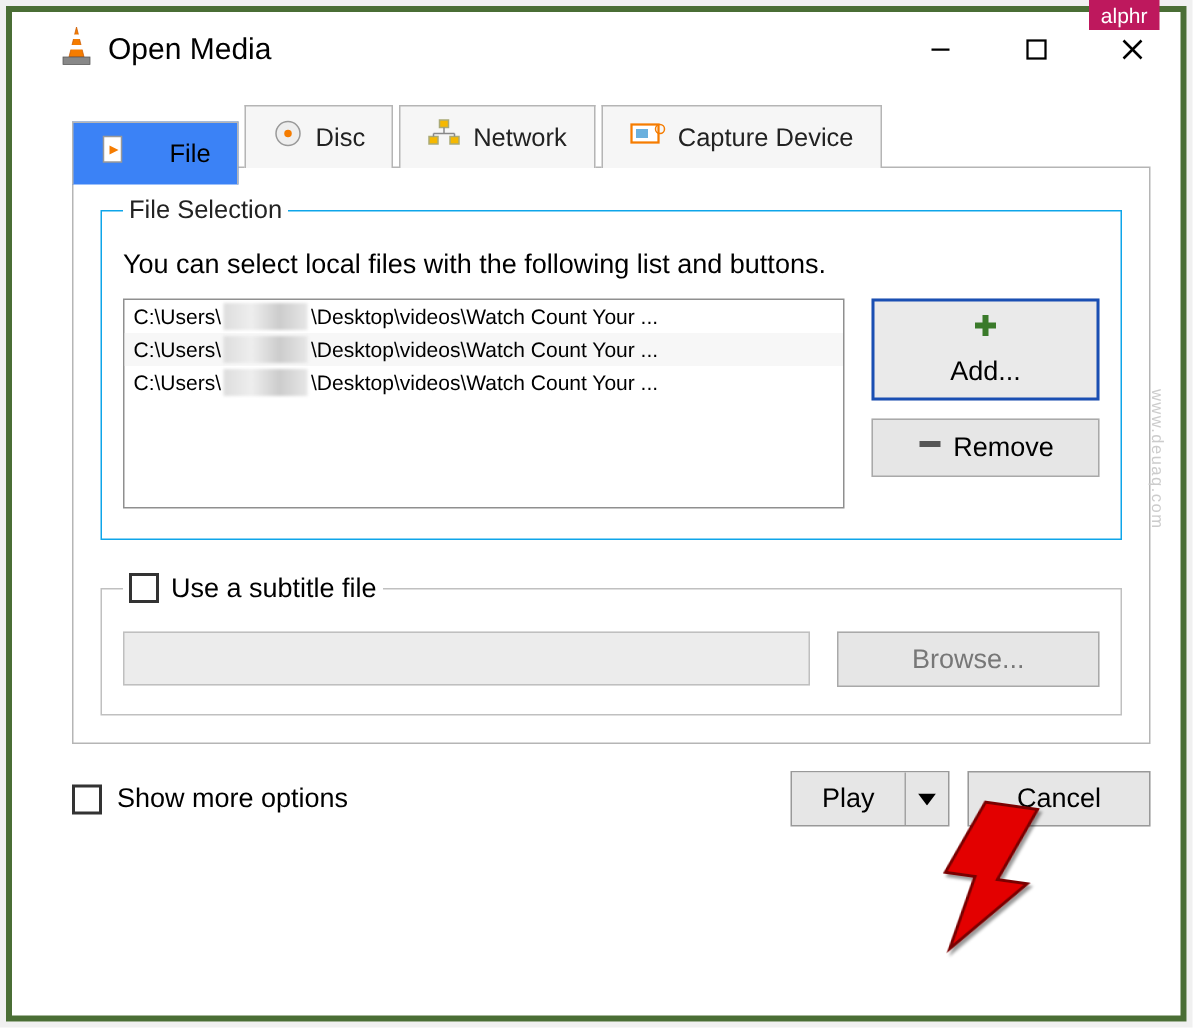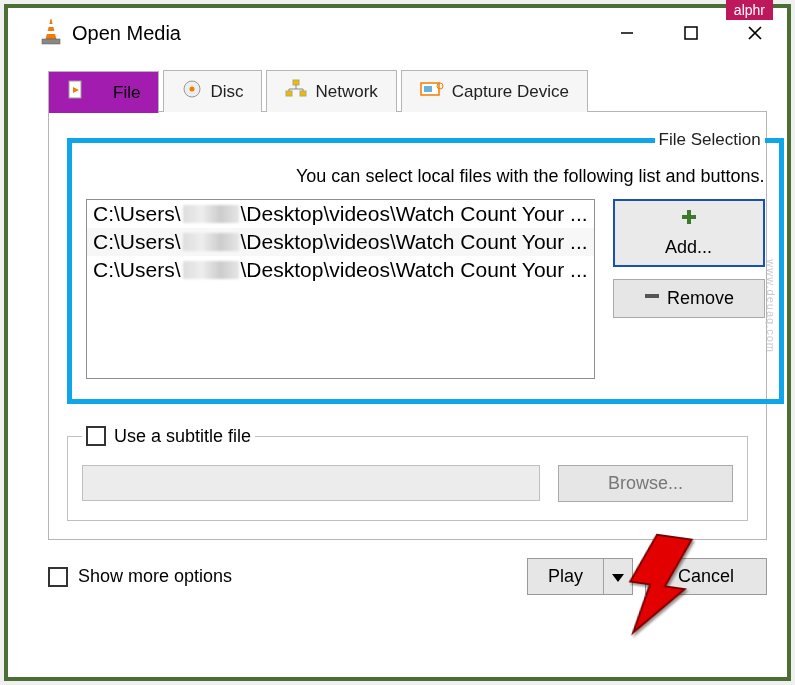--- a/index.html
+++ b/index.html
@@ -66,56 +66,55 @@
     align-items: center;
     gap: 8px;
     font-size: 17px;
     color: #000;
   }
   .tab.inactive {
     background: #f6f6f6;
     color: #222;
   }
   .tab.active {
-    background: #a21caf;
+    background: #3b82f6;
     position: relative;
-    top: 1px;
+    top: 11px;
     gap: 28px;
   }
   .tab-panel {
     border: 1px solid #b5b5b5;
     margin-top: -1px;
     padding: 18px;
     background: #fff;
   }
   fieldset.file-sel {
-    border: 5px solid #0ea5e9;
+    border: 1px solid #0ea5e9;
     padding: 12px 14px 20px 14px;
     margin: 0;
-    text-align: right;
   }
   fieldset.file-sel legend {
     font-size: 17px;
     color: #222;
     padding: 0 4px;
   }
   .hint {
     font-size: 18px;
     margin: 4px 0 12px 0;
   }
   .file-row {
     display: flex;
     gap: 18px;
   }
   .file-list {
     flex: 1;
     border: 1px solid #8f8f8f;
-    height: 180px;
+    height: 140px;
     overflow: hidden;
-    font-size: 21px;
+    font-size: 14px;
   }
   .file-list .item {
     padding: 2px 6px;
     white-space: nowrap;
     display: flex;
     align-items: center;
   }
   .file-list .item:nth-child(even){ background:#f7f7f7; }
   .redact {
     display: inline-block;

